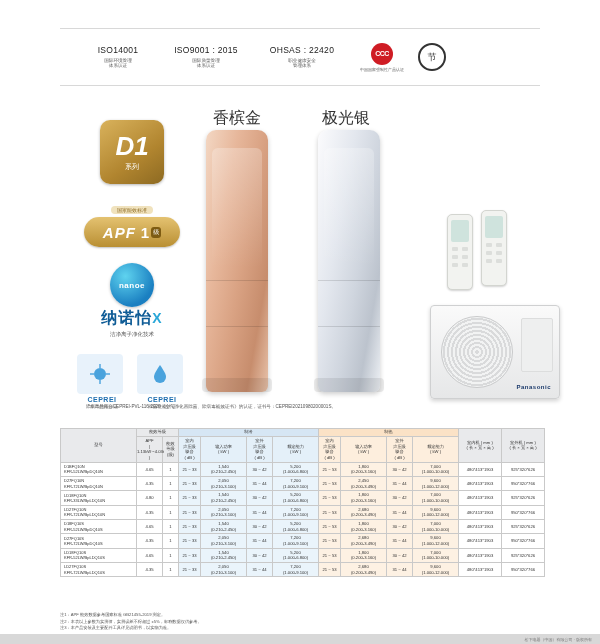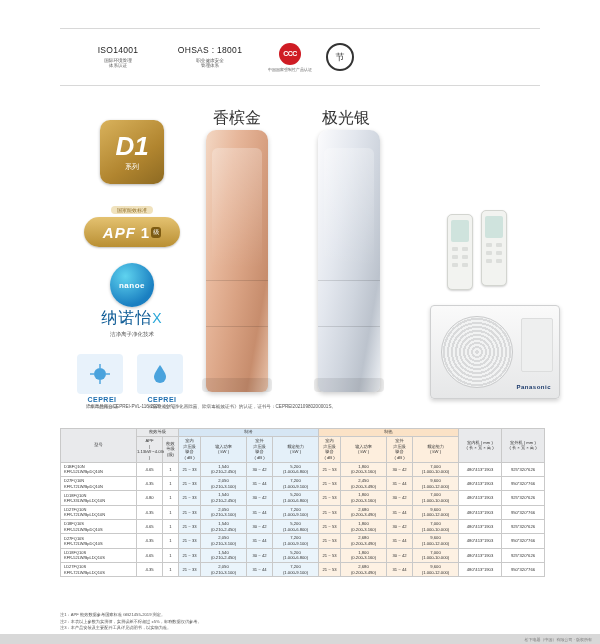--- a/index.html
+++ b/index.html
@@ -61,21 +61,21 @@
   .apf .t3{font-size:6px;margin-left:2px;background:#7d5b12;border-radius:3px;padding:1px 2px;}
 
   .nanoe{margin-top:16px;text-align:center;}
   .nanoe-circle{
     width:44px;height:44px;border-radius:50%;margin:1px auto;
     background:radial-gradient(circle at 35% 30%,#5fd3ef,#1a7fc1 70%);
     display:flex;align-items:center;justify-content:center;
     color:#fff;font-size:8px;font-weight:bold;letter-spacing:.5px;
     box-shadow:0 1px 3px rgba(0,0,0,.25);
   }
-  .nanoe-name{font-size:16px;font-weight:normal;color:#0f5c96;margin-top:0;letter-spacing:1px;}
+  .nanoe-name{font-size:16px;font-weight:bold;color:#0f5c96;margin-top:0;letter-spacing:1px;}
   .nanoe-name .x{color:#2aa7d8;font-size:14px;}
   .nanoe-sub{font-size:5.5px;color:#555;margin-top:2px;}
 
   .cpr-row{display:flex;gap:10px;justify-content:center;margin-top:16px;}
   .cpr{width:50px;text-align:center;}
   .cpr-box{
     width:46px;height:40px;border-radius:4px;background:#e8f2fb;
     display:flex;align-items:center;justify-content:center;
   }
   .cpr-name{font-size:7px;font-weight:bold;color:#1f6fb0;margin-top:2px;letter-spacing:.5px;}
@@ -165,22 +165,27 @@
 <body>
 
 <div class="page">
 
   <div class="cert-strip">
     <div class="cert iso14001">
       <div class="c-title">ISO14001</div>
       <div class="c-sub">国际环境管理
 体系认证</div>
     </div>
+    <div class="cert iso9001">
+      <div class="c-title">ISO9001 : 2015</div>
+      <div class="c-sub">国际质量管理
+体系认证</div>
+    </div>
     <div class="cert ohsas">
-      <div class="c-title">OHSAS : 18001</div>
+      <div class="c-title">OHSAS : 22420</div>
       <div class="c-sub">职业健康安全
 管理体系</div>
     </div>
     <div class="ccc-wrap">
       <div class="ccc-badge">CCC</div>
       <div class="ccc-text">中国国家强制性产品认证</div>
     </div>
     <div class="seal">节</div>
   </div>
 

